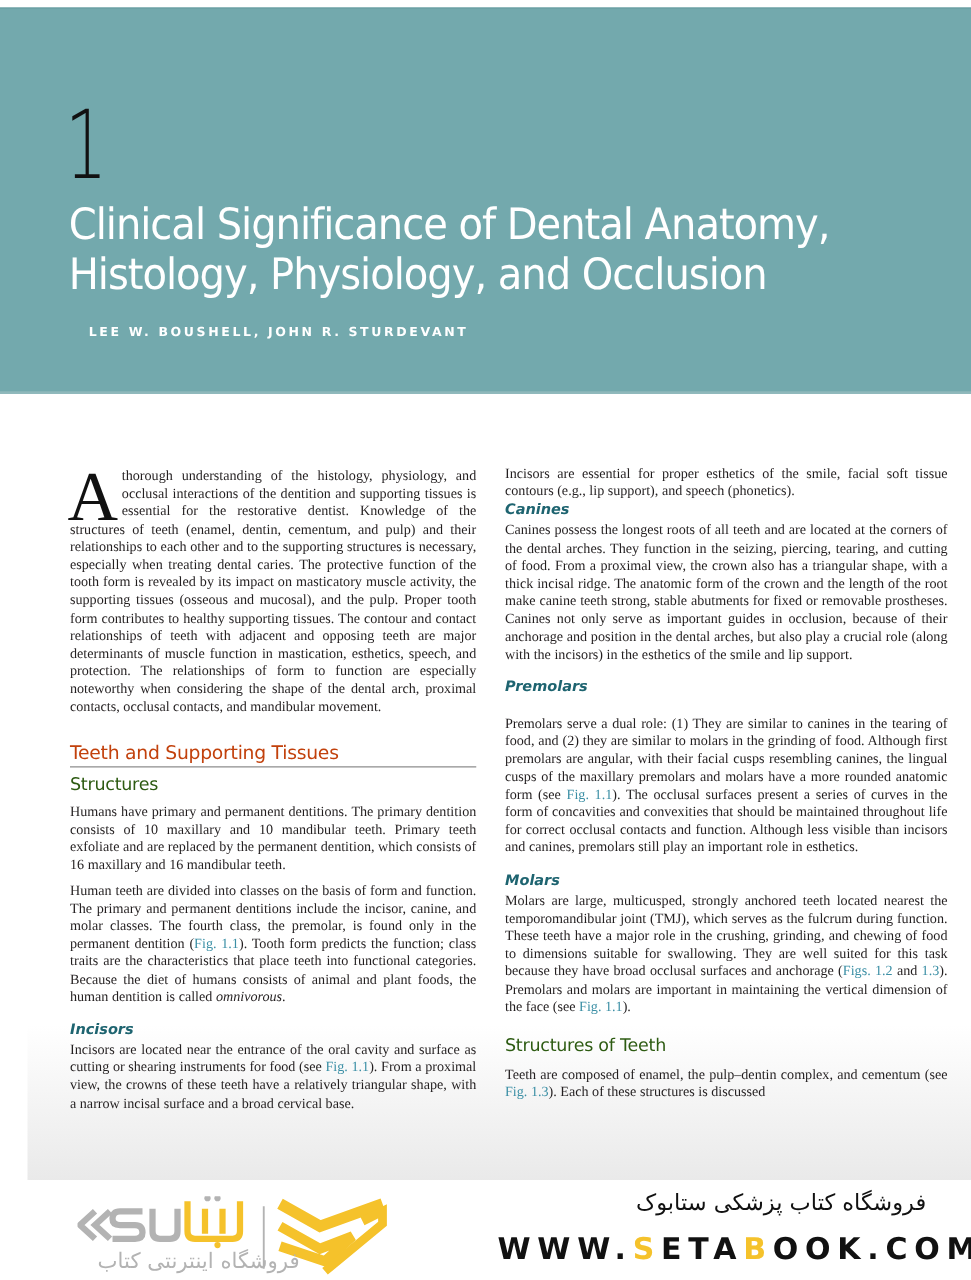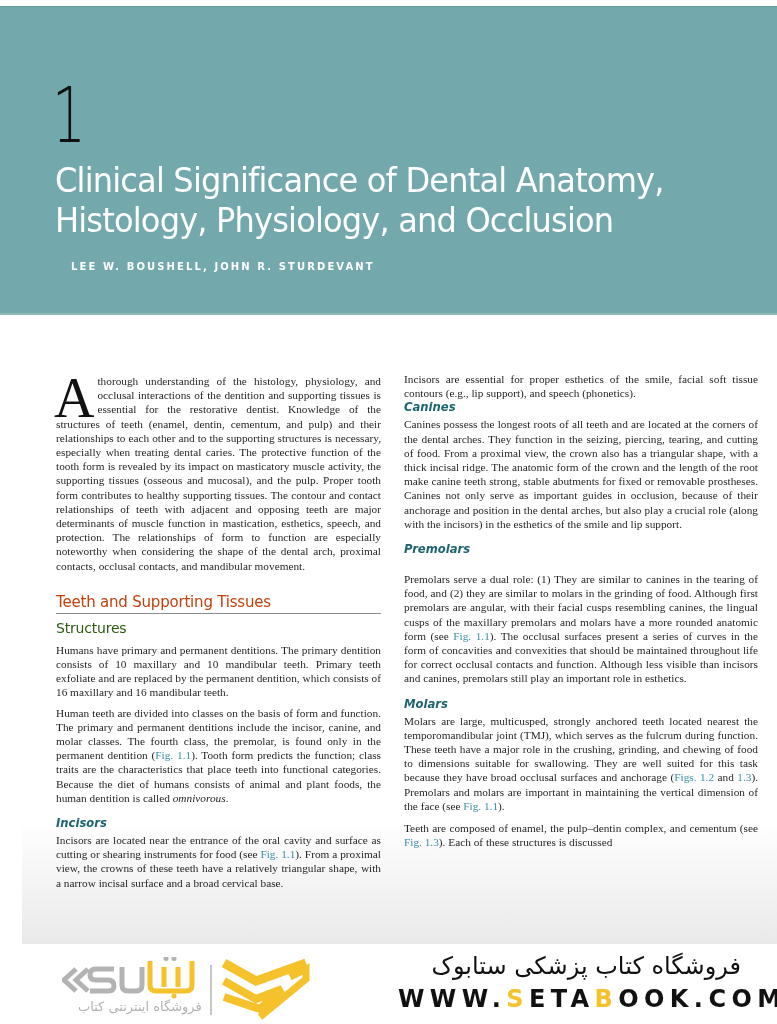--- a/index.html
+++ b/index.html
@@ -14,21 +14,21 @@
   .col.left { left:56px; width:325px; }
   .col.right { left:404px; width:354px; }
   p { margin:0; font-size:11.3px; line-height:14.2px; text-align:justify; }
   .drop { float:left; font-size:56px; line-height:44px; margin:0 3px -4px -2px; padding-top:2px; font-family:"Liberation Serif", serif; color:#111; }
   .h1 { font-family:"DejaVu Sans", sans-serif; font-size:15px; color:#c2410c; margin:0; padding-bottom:2px; border-bottom:1.4px solid #8d8d8d; letter-spacing:-0.2px; }
   .h2 { font-family:"DejaVu Sans", sans-serif; font-size:14px; color:#2d5b12; margin:0; letter-spacing:-0.2px; }
   .h3 { font-family:"DejaVu Sans", sans-serif; font-size:11.6px; font-style:italic; font-weight:bold; color:#1e6470; margin:0; }
   .fig { color:#3b8fa5; }
   .em { font-style:italic; }
   .footer-logo { position:absolute; left:62px; top:957px; width:250px; height:64px; }
-  .footer-fa { position:absolute; right:36px; top:952px; font-family:"DejaVu Sans", sans-serif; font-size:24px; color:#111; direction:rtl; white-space:nowrap; }
+  .footer-fa { position:absolute; right:36px; top:952px; font-family:"DejaVu Sans", sans-serif; font-size:18px; color:#111; direction:rtl; white-space:nowrap; }
   .footer-url { position:absolute; left:398px; top:985px; font-family:"DejaVu Sans", sans-serif; font-weight:bold; font-size:24px; letter-spacing:5.4px; color:#111; white-space:nowrap; }
   .footer-url .y { color:#f5c22b; }
 </style>
 </head>
 <body>
 
 <div class="topline"></div>
 
 <div class="band">
 </div>
@@ -70,20 +70,21 @@
   <div class="h3" style="margin-top:11px;">Premolars</div>
   <p style="margin-top:16px;">
     <span>Premolars serve a dual role: (1) They are similar to canines in the tearing of food, and (2) they are similar to molars in the grinding of food. Although first premolars are angular, with their facial cusps resembling canines, the lingual cusps of the maxillary premolars and molars have a more rounded anatomic form (see </span><span class="fig">Fig. 1.1</span><span>). The occlusal surfaces present a series of curves in the form of concavities and convexities that should be maintained throughout life for correct occlusal contacts and function. Although less visible than incisors and canines, premolars still play an important role in esthetics.</span>
   </p>
 
   <div class="h3" style="margin-top:11px;">Molars</div>
   <p style="margin-top:3px;">
     <span>Molars are large, multicusped, strongly anchored teeth located nearest the temporomandibular joint (TMJ), which serves as the fulcrum during function. These teeth have a major role in the crushing, grinding, and chewing of food to dimensions suitable for swallowing. They are well suited for this task because they have broad occlusal surfaces and anchorage (</span><span class="fig">Figs. 1.2</span><span> and </span><span class="fig">1.3</span><span>). Premolars and molars are important in maintaining the vertical dimension of the face (see </span><span class="fig">Fig. 1.1</span><span>).</span>
   </p>
 
+  <div class="h2" style="margin-top:16px;">Structures of Teeth</div>
   <p style="margin-top:8px;">
     <span>Teeth are composed of enamel, the pulp–dentin complex, and cementum (see </span><span class="fig">Fig. 1.3</span><span>). Each of these structures is discussed</span>
   </p>
 </div>
 
 <div class="footer-logo">
   <svg width="250" height="64" viewBox="0 0 250 64">
 
     <path d="M14 12 L2 23 L14 34" fill="none" stroke="#b3b3b3" stroke-width="5"></path>
     <path d="M26 12 L14 23 L26 34" fill="none" stroke="#b3b3b3" stroke-width="5"></path>
@@ -97,20 +98,20 @@
     <circle cx="104" cy="1.5" r="2.5" fill="#b3b3b3"></circle>
     <circle cx="112" cy="1.5" r="2.5" fill="#b3b3b3"></circle>
     <circle cx="112" cy="39" r="2.5" fill="#f5c22b"></circle>
 
     <line x1="149" y1="8" x2="149" y2="58" stroke="#b3b3b3" stroke-width="1.5"></line>
 
     <path d="M162 6 L194 24 L244 6" fill="none" stroke="#f5c22b" stroke-width="9"></path>
     <path d="M162 24 L194 42 L220 32 L198 52 L162 40" fill="none" stroke="#f5c22b" stroke-width="8"></path>
     <path d="M228 20 L244 12 L244 22 L198 60" fill="none" stroke="#f5c22b" stroke-width="7"></path>
   </svg>
-  <div style="position:absolute; left:16px; top:42px; font-family:'DejaVu Sans', sans-serif; font-size:13px; color:#b3b3b3; direction:rtl; white-space:nowrap;">فروشگاه اینترنتی کتاب</div>
+  <div style="position:absolute; left:16px; top:42px; font-family:'DejaVu Sans', sans-serif; font-size:17px; color:#b3b3b3; direction:rtl; white-space:nowrap;">فروشگاه اینترنتی کتاب</div>
 </div>
 
 <div class="footer-fa">فروشگاه کتاب پزشکی ستابوک</div>
 
 <div class="footer-url">
   <span>WWW.</span><span class="y">S</span><span>ETA</span><span class="y">B</span><span>OOK.COM</span>
 </div>
 
 </body></html>

